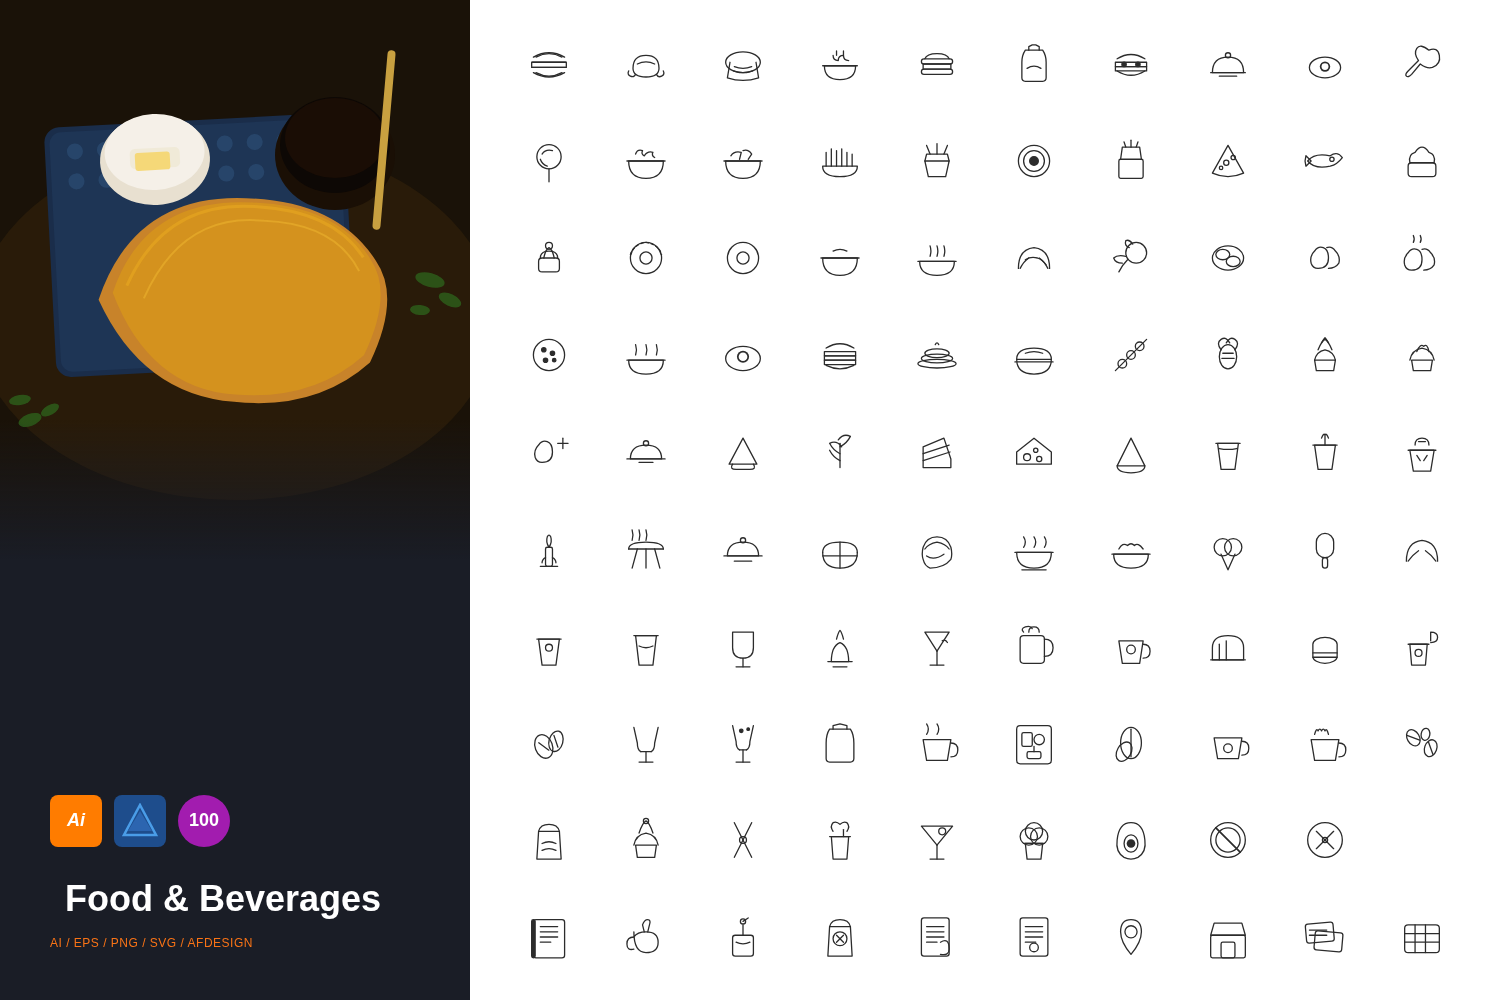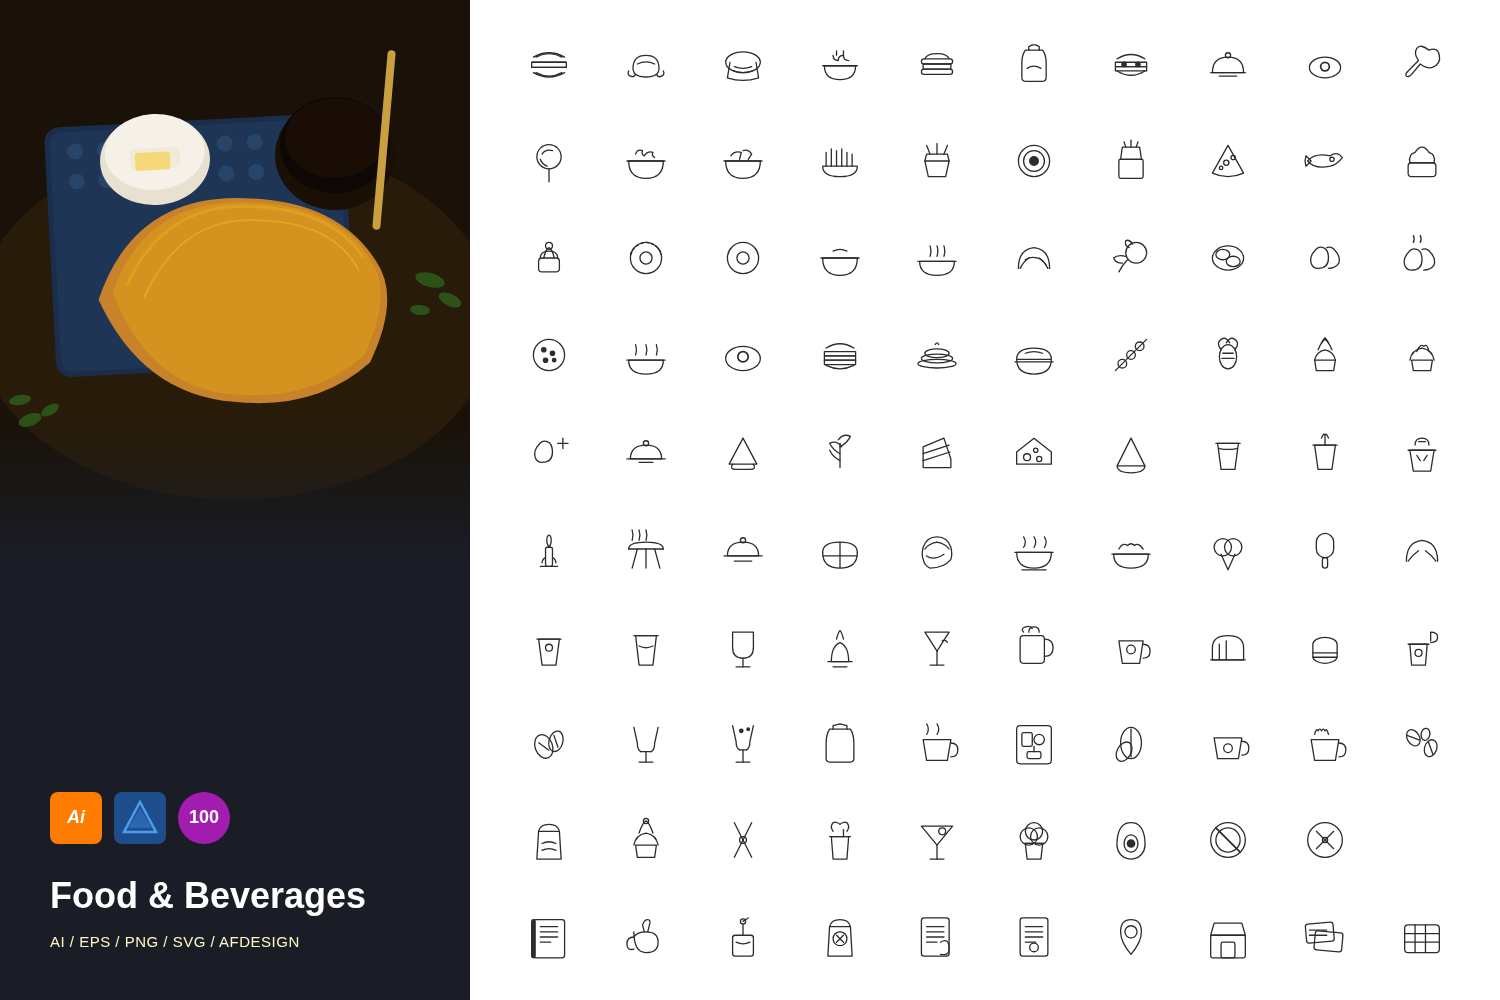--- a/index.html
+++ b/index.html
@@ -79,24 +79,25 @@
       border-radius: 50%;
       display: flex; align-items: center; justify-content: center;
       font-weight: bold; font-size: 18px; color: white;
     }
     .pack-title {
       font-size: 36px;
       font-weight: 800;
       color: white;
       line-height: 1.2;
       margin-bottom: 16px;
+      margin-left: 15px;
     }
     .pack-formats {
-      font-size: 15px;
-      color: #fef9c3;
+      font-size: 12px;
+      color: #f97316;
       letter-spacing: 0.5px;
     }
 
     
     #right-panel {
       flex: 1;
       height: 1000px;
       background: white;
       display: flex;
       align-items: center;

